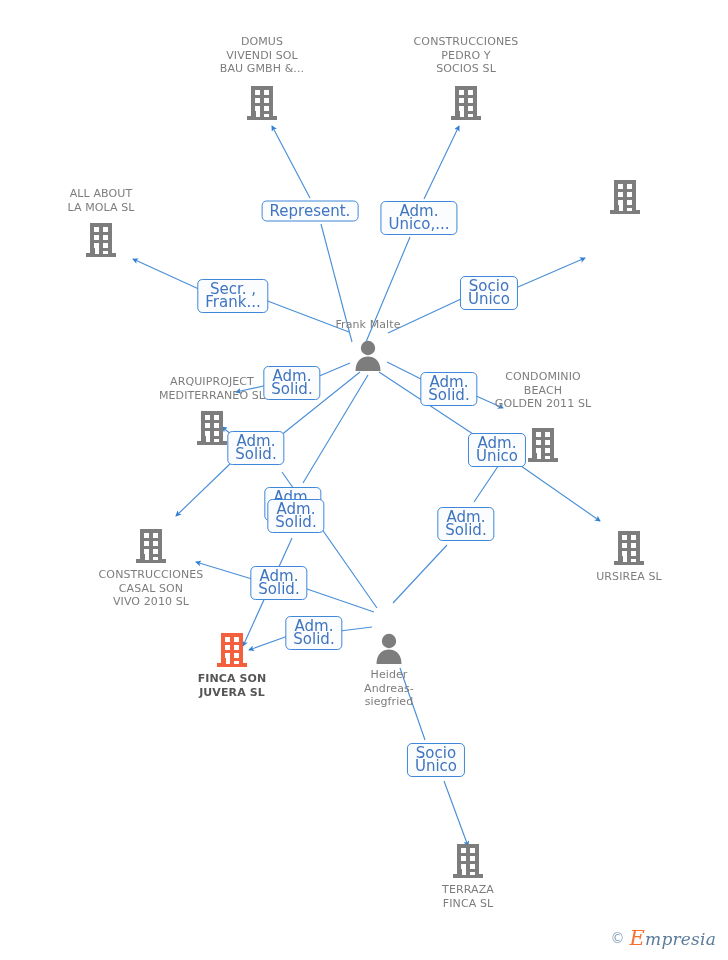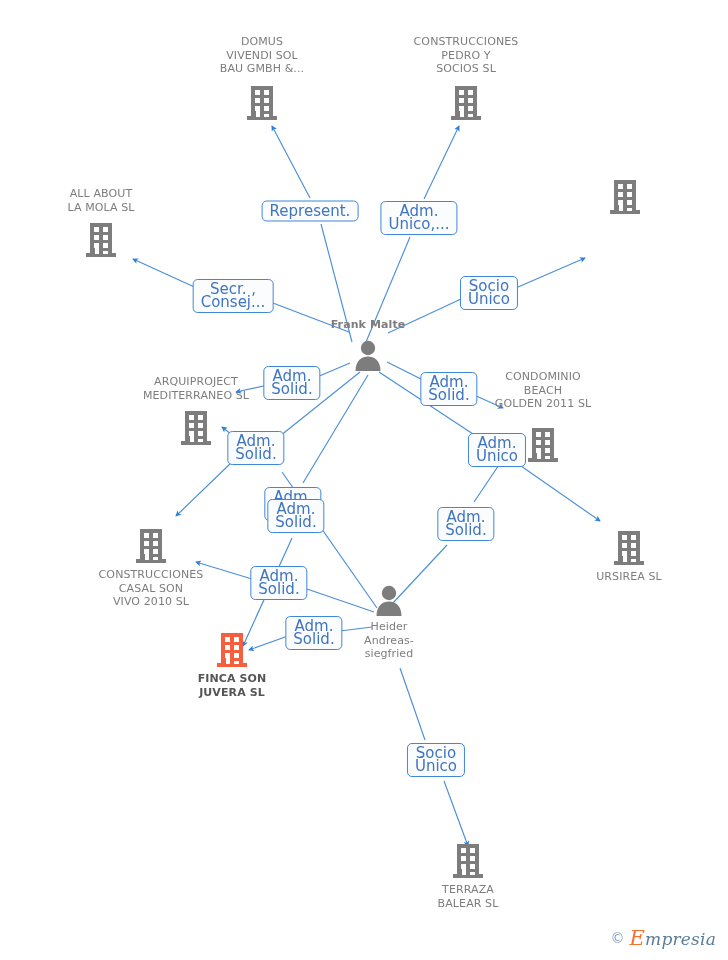--- a/index.html
+++ b/index.html
@@ -186,27 +186,27 @@
               <rect x="8" y="13" width="5" height="5"></rect>
               <rect x="17" y="13" width="5" height="5"></rect>
               <rect x="8" y="21" width="5" height="5"></rect>
               <rect x="17" y="21" width="5" height="5"></rect>
               <rect x="9" y="26" width="4" height="6"></rect>
               <rect x="17" y="29" width="5" height="3"></rect>
             </g>
           </svg></span>
       </div>
       <div class="node person" style="left: 368px; top: 318px;">
-        <div class="caption" style="margin-bottom: 2px; font-weight: bold;">Frank Malte</div>
+        <div class="caption" style="margin-bottom: 2px;">Frank Malte</div>
         <span class="glyph" style="margin-top: 7.5px;"><svg width="30" height="32" viewBox="0 0 30 32" aria-hidden="true">
             <circle cx="15" cy="9" r="7.2" fill="#7d7d7d"></circle>
             <path d="M2.5 32 C2.5 21.5 9 17.5 15 17.5 C21 17.5 27.5 21.5 27.5 32 Z" fill="#7d7d7d"></path>
           </svg></span>
       </div>
-      <div class="node company" style="left: 196px; top: 375px;">
+      <div class="node company" style="left: 212px; top: 375px;">
         <div class="caption" style="margin-bottom: 2px;">ARQUIPROJECT
 MEDITERRANEO SL</div>
         <span class="glyph" style="margin-top: 8px;"><svg width="30" height="36" viewBox="0 0 30 36" aria-hidden="true">
             <rect x="4" y="1" width="22" height="31" fill="#7d7d7d"></rect>
             <rect x="0" y="31" width="30" height="4" fill="#7d7d7d"></rect>
             <g fill="#ffffff">
               <rect x="8" y="5" width="5" height="5"></rect>
               <rect x="17" y="5" width="5" height="5"></rect>
               <rect x="8" y="13" width="5" height="5"></rect>
               <rect x="17" y="13" width="5" height="5"></rect>
@@ -283,21 +283,21 @@
               <rect x="17" y="13" width="5" height="5"></rect>
               <rect x="8" y="21" width="5" height="5"></rect>
               <rect x="17" y="21" width="5" height="5"></rect>
               <rect x="9" y="26" width="4" height="6"></rect>
               <rect x="17" y="29" width="5" height="3"></rect>
             </g>
           </svg></span>
         <div class="caption">FINCA SON
 JUVERA SL</div>
       </div>
-      <div class="node person" style="left: 389px; top: 584px;">
+      <div class="node person" style="left: 389px; top: 632px;">
         <span class="glyph"><svg width="30" height="32" viewBox="0 0 30 32" aria-hidden="true">
             <circle cx="15" cy="9" r="7.2" fill="#7d7d7d"></circle>
             <path d="M2.5 32 C2.5 21.5 9 17.5 15 17.5 C21 17.5 27.5 21.5 27.5 32 Z" fill="#7d7d7d"></path>
           </svg></span>
         <div class="caption">Heider
 Andreas-
 siegfried</div>
       </div>
       <div class="node company" style="left: 468px; top: 843px;">
         <span class="glyph"><svg width="30" height="36" viewBox="0 0 30 36" aria-hidden="true">
@@ -308,29 +308,29 @@
               <rect x="17" y="5" width="5" height="5"></rect>
               <rect x="8" y="13" width="5" height="5"></rect>
               <rect x="17" y="13" width="5" height="5"></rect>
               <rect x="8" y="21" width="5" height="5"></rect>
               <rect x="17" y="21" width="5" height="5"></rect>
               <rect x="9" y="26" width="4" height="6"></rect>
               <rect x="17" y="29" width="5" height="3"></rect>
             </g>
           </svg></span>
         <div class="caption">TERRAZA
-BALEAR SL</div>
+FINCA SL</div>
       </div>
     </div>
   <div id="labels-layer">
       <div class="elabel" style="left: 310px; top: 211px; min-width: 70px;">Represent.</div>
       <div class="elabel" style="left: 419px; top: 218px; min-width: 58px;">Adm.
 Unico,...</div>
       <div class="elabel" style="left: 233px; top: 296px; min-width: 62px;">Secr. ,
-Consej...</div>
+Frank...</div>
       <div class="elabel" style="left: 489px; top: 293px; min-width: 44px;">Socio
 Único</div>
       <div class="elabel" style="left: 292px; top: 383px; min-width: 44px;">Adm.
 Solid.</div>
       <div class="elabel" style="left: 449px; top: 389px; min-width: 44px;">Adm.
 Solid.</div>
       <div class="elabel" style="left: 256px; top: 448px; min-width: 44px;">Adm.
 Solid.</div>
       <div class="elabel" style="left: 497px; top: 450px; min-width: 44px;">Adm.
 Unico</div>

